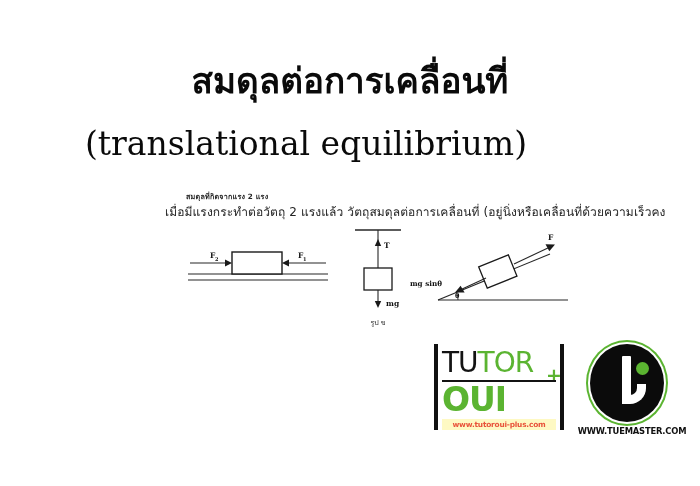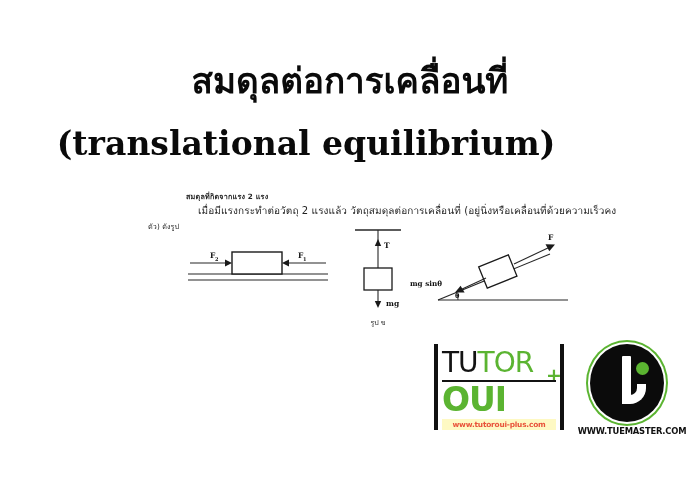--- a/index.html
+++ b/index.html
@@ -31,21 +31,21 @@
     line-height: 1.1;
   }
   .title-eng {
     position: absolute;
     left: 0;
     top: 126px;
     width: 612px;
     text-align: center;
     font-family: "DejaVu Serif", serif;
     font-size: 33px;
-    font-weight: bold;
+    font-weight: normal;
     color: #0a0a0a;
     line-height: 1.1;
   }
 
   
   .body-block {
     position: absolute;
     left: 148px;
     top: 192px;
     width: 420px;
@@ -54,23 +54,23 @@
   }
   .body-heading {
     margin-left: 38px;
     font-size: 7.2px;
     font-weight: bold;
     letter-spacing: .2px;
     color: #232323;
     line-height: 1.45;
   }
   .body-line-1 {
-    margin-left: 50px;
+    margin-left: 17px;
     margin-top: 2px;
-    font-size: 10px;
+    font-size: 12px;
     color: #232323;
     white-space: nowrap;
     letter-spacing: .1px;
     line-height: 1.45;
   }
   .body-line-2 {
     margin-left: 0px;
     margin-top: 3px;
     font-size: 7.2px;
     color: #232323;
@@ -263,21 +263,20 @@
 <body>
 
 <div id="slide">
 
   <div class="title-thai">สมดุลต่อการเคลื่อนที่</div>
   <div class="title-eng">(translational equilibrium)</div>
 
   <div class="body-block">
     <div class="body-heading">สมดุลที่กิดจากแรง 2 แรง</div>
     <div class="body-line-1">เมื่อมีแรงกระทำต่อวัตถุ 2 แรงแล้ว วัตถุสมดุลต่อการเคลื่อนที่ (อยู่นิ่งหรือเคลื่อนที่ด้วยความเร็วคง</div>
-    <div class="body-line-2">ตัว) ดังรูป</div>
   </div>
 
   <div class="figures">
 
     <div class="fig fig-a">
       <svg width="140" height="80" viewBox="0 0 140 80">
 
         <line x1="0" y1="46" x2="140" y2="46" stroke="#262626" stroke-width="1.1"></line>
         <line x1="0" y1="52" x2="140" y2="52" stroke="#262626" stroke-width="1.1"></line>
 

